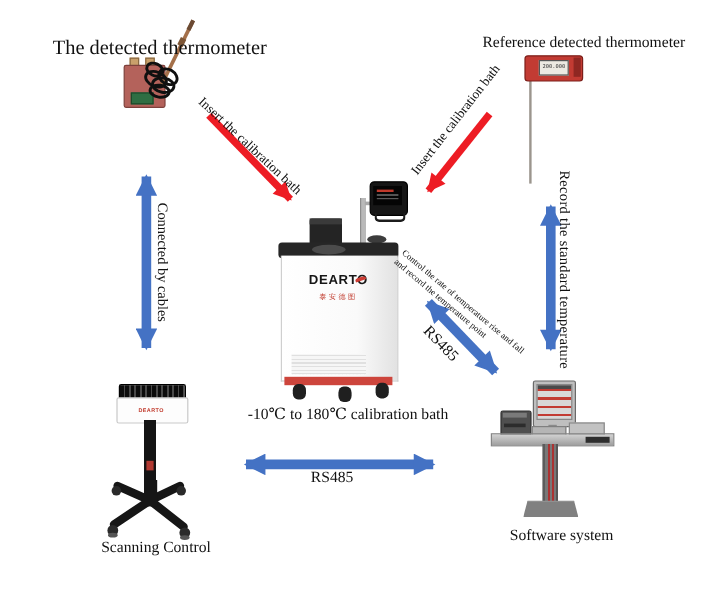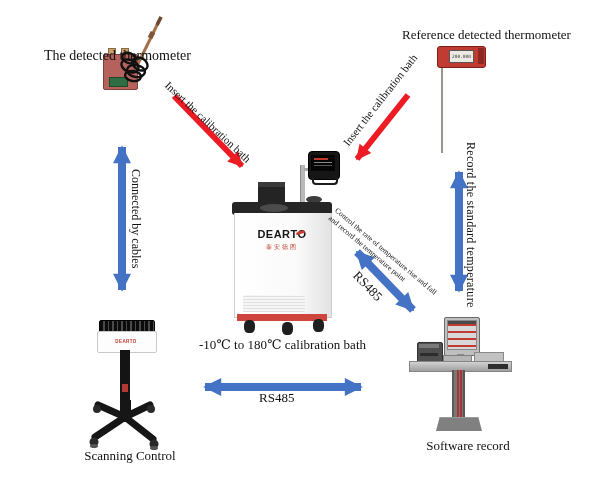--- a/index.html
+++ b/index.html
@@ -1,33 +1,33 @@
 <!DOCTYPE html>
 <html><head>
 <meta charset="utf-8">
 <style>
   html,body{margin:0;padding:0;background:#fff;}
   #canvas{position:relative;width:600px;height:497px;background:#ffffff;overflow:hidden;
           font-family:"Liberation Serif","DejaVu Serif",serif;color:#111;}
   .abs{position:absolute;}
   .lbl{position:absolute;color:#111;white-space:nowrap;}
   
-  #lbl-detected{left:44px;top:48px;font-size:14px;text-align:right;}
+  #lbl-detected{left:44px;top:30px;font-size:17px;text-align:right;}
   #lbl-reference{left:402px;top:27px;font-size:13px;}
   
   #lbl-insert-left{left:171px;top:79px;font-size:11px;transform:rotate(43deg);transform-origin:0 0;}
   #lbl-insert-right{left:350px;top:136px;height:12px;line-height:12px;font-size:11px;
                     transform:rotate(-52deg);transform-origin:0 100%;}
   #lbl-rate{left:339px;top:206px;font-size:7.5px;line-height:10px;transform:rotate(40deg);transform-origin:0 0;}
   #lbl-rs485-diag{left:361px;top:268px;font-size:13px;transform:rotate(46deg);transform-origin:0 0;}
   
   #lbl-cables{left:128px;top:169px;writing-mode:vertical-rl;font-size:12px;}
   #lbl-record{left:463px;top:142px;writing-mode:vertical-rl;font-size:12px;letter-spacing:0.3px;}
   
-  #lbl-bath-caption{left:199px;top:337px;width:182px;text-align:left;font-size:13px;}
+  #lbl-bath-caption{left:199px;top:337px;width:182px;text-align:center;font-size:13px;}
   #lbl-onoff{left:200px;top:365px;width:195px;text-align:center;font-size:12.5px;}
   #lbl-rs485-h{left:259px;top:390px;font-size:13px;}
   #lbl-switch{left:84px;top:448px;width:92px;text-align:center;font-size:13px;}
   #lbl-software{left:424px;top:438px;width:88px;text-align:center;font-size:13px;}
   
   #det-box{left:103px;top:54px;width:33px;height:34px;background:#b4625b;border:1px solid #7e413c;border-radius:2px;}
   #det-term1{left:108px;top:48px;width:6px;height:7px;background:#c9a06b;border:1px solid #8a6a43;}
   #det-term2{left:121px;top:48px;width:6px;height:7px;background:#c9a06b;border:1px solid #8a6a43;}
   #det-label{left:109px;top:77px;width:17px;height:8px;background:#2f6e43;border:1px solid #1d4a2b;}
   
@@ -212,14 +212,14 @@
   <div class="lbl" id="lbl-cables">Connected by cables</div>
   <div class="lbl" id="lbl-record">Record the standard temperature</div>
   <div class="lbl" id="lbl-rate">
     <div>Control the rate of temperature rise and fall</div>
     <div>and record the temperature point</div>
   </div>
   <div class="lbl" id="lbl-rs485-diag">RS485</div>
   <div class="lbl" id="lbl-bath-caption">-10℃ to 180℃ calibration bath</div>
   <div class="lbl" id="lbl-rs485-h">RS485</div>
   <div class="lbl" id="lbl-switch">Scanning Control</div>
-  <div class="lbl" id="lbl-software">Software record</div>
+  <div class="lbl" id="lbl-software">Software system</div>
 </div>
 
 </body></html>

